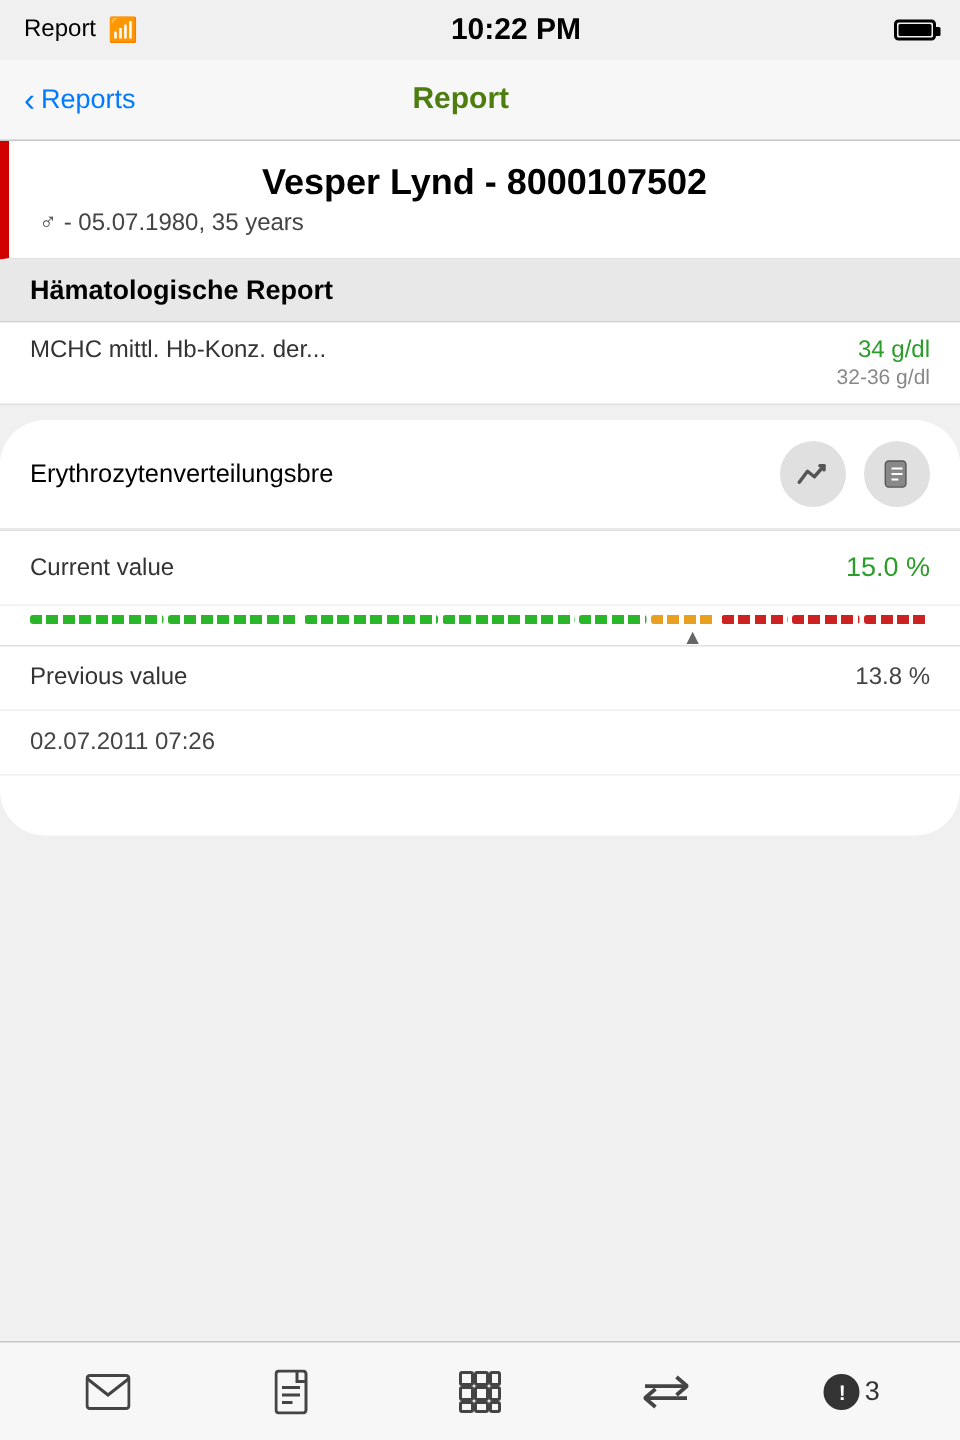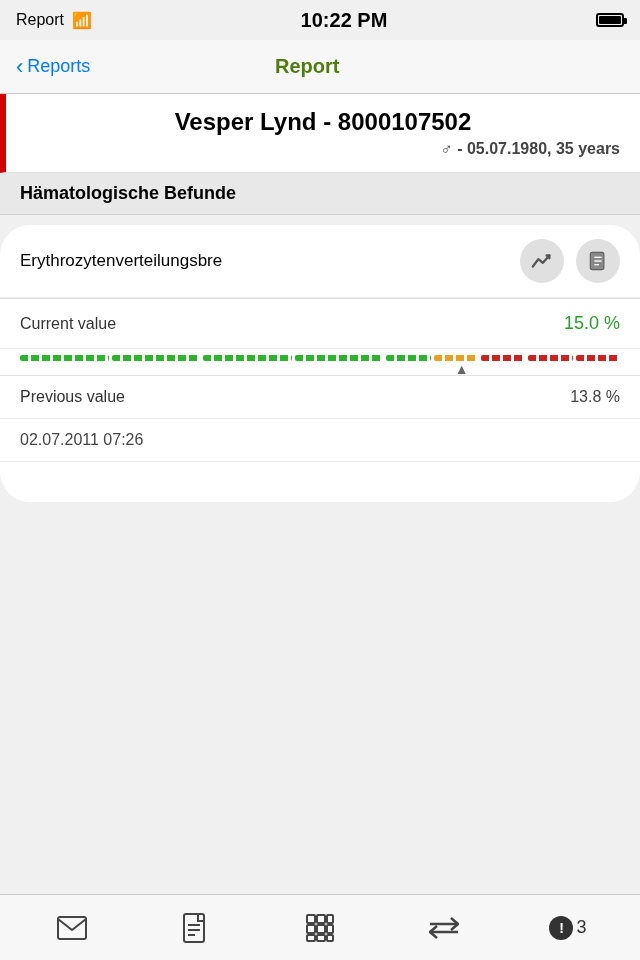--- a/index.html
+++ b/index.html
@@ -59,21 +59,21 @@
     .nav-spacer { width: 100px; }
 
     
     .patient-card {
       background: #fff;
       border-left: 6px solid #d00000;
       padding: 14px 20px;
       border-bottom: 1px solid #e0e0e0;
     }
     .patient-name { font-size: 24px; font-weight: 600; text-align: center; color: #000; }
-    .patient-info { font-size: 16px; text-align: right; color: #444; margin-top: 4px; font-weight: bold; }
+    .patient-info { font-size: 16px; text-align: left; color: #444; margin-top: 4px; }
 
     
     .section-header {
       background: #e8e8e8;
       padding: 10px 20px;
       border-bottom: 1px solid #d0d0d0;
     }
     .section-title { font-size: 18px; font-weight: 700; color: #000; }
 
     
@@ -230,23 +230,30 @@
 </div>
 
 <div class="scrollable-content">
 
   <div class="patient-card">
     <div class="patient-name">Vesper Lynd - 8000107502</div>
     <div class="patient-info">♂ - 05.07.1980, 35 years</div>
   </div>
 
   <div class="section-header">
-    <div class="section-title">Hämatologische Befunde</div>
-  </div>
-
+    <div class="section-title">Hämatologische Report</div>
+  </div>
+
+  <div class="item-row">
+    <div class="item-label">MCHC mittl. Hb-Konz. der...</div>
+    <div class="item-values">
+      <div class="item-current">34 g/dl</div>
+      <div class="item-range">32-36 g/dl</div>
+    </div>
+  </div>
 
   <div style="height: 10px; background: #f0f0f0;"></div>
 
   <div class="detail-section">
 
     <div class="detail-header">
       <div class="detail-name">Erythrozytenverteilungsbre</div>
       <div class="detail-icon-btn">
 
         <svg viewBox="0 0 24 24" fill="none">

